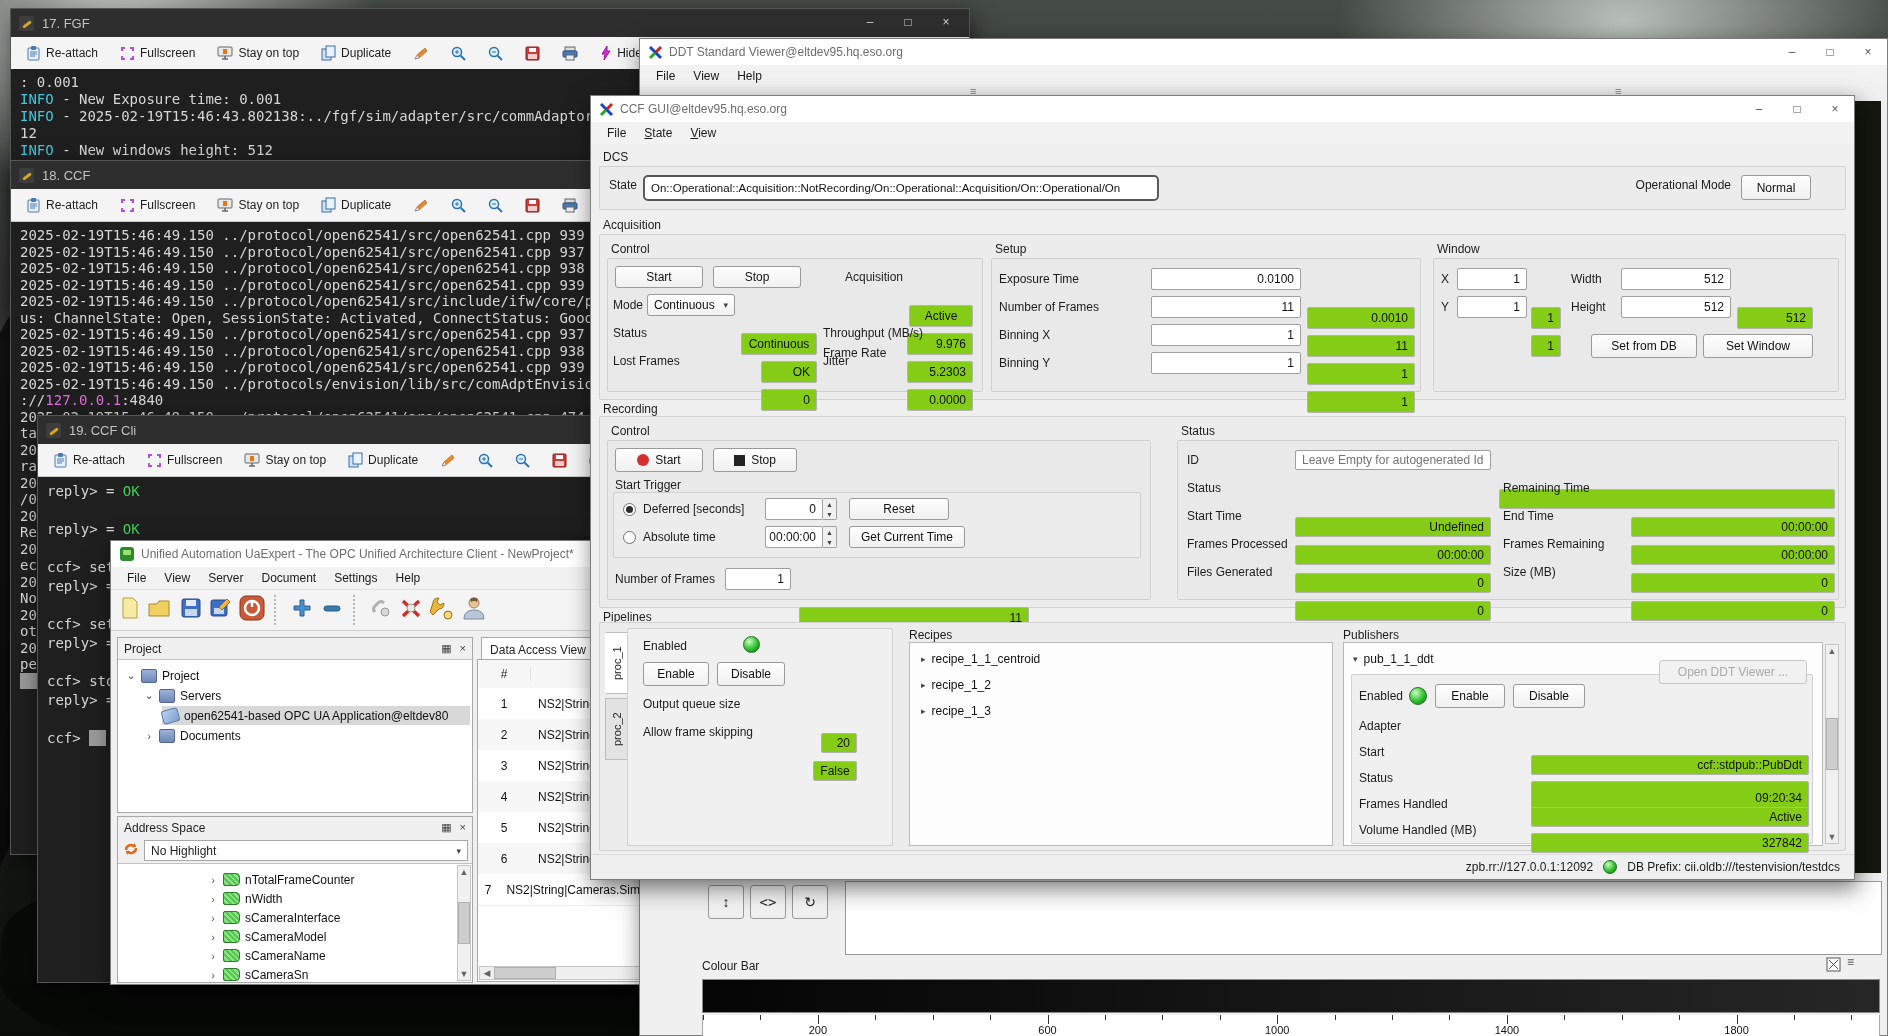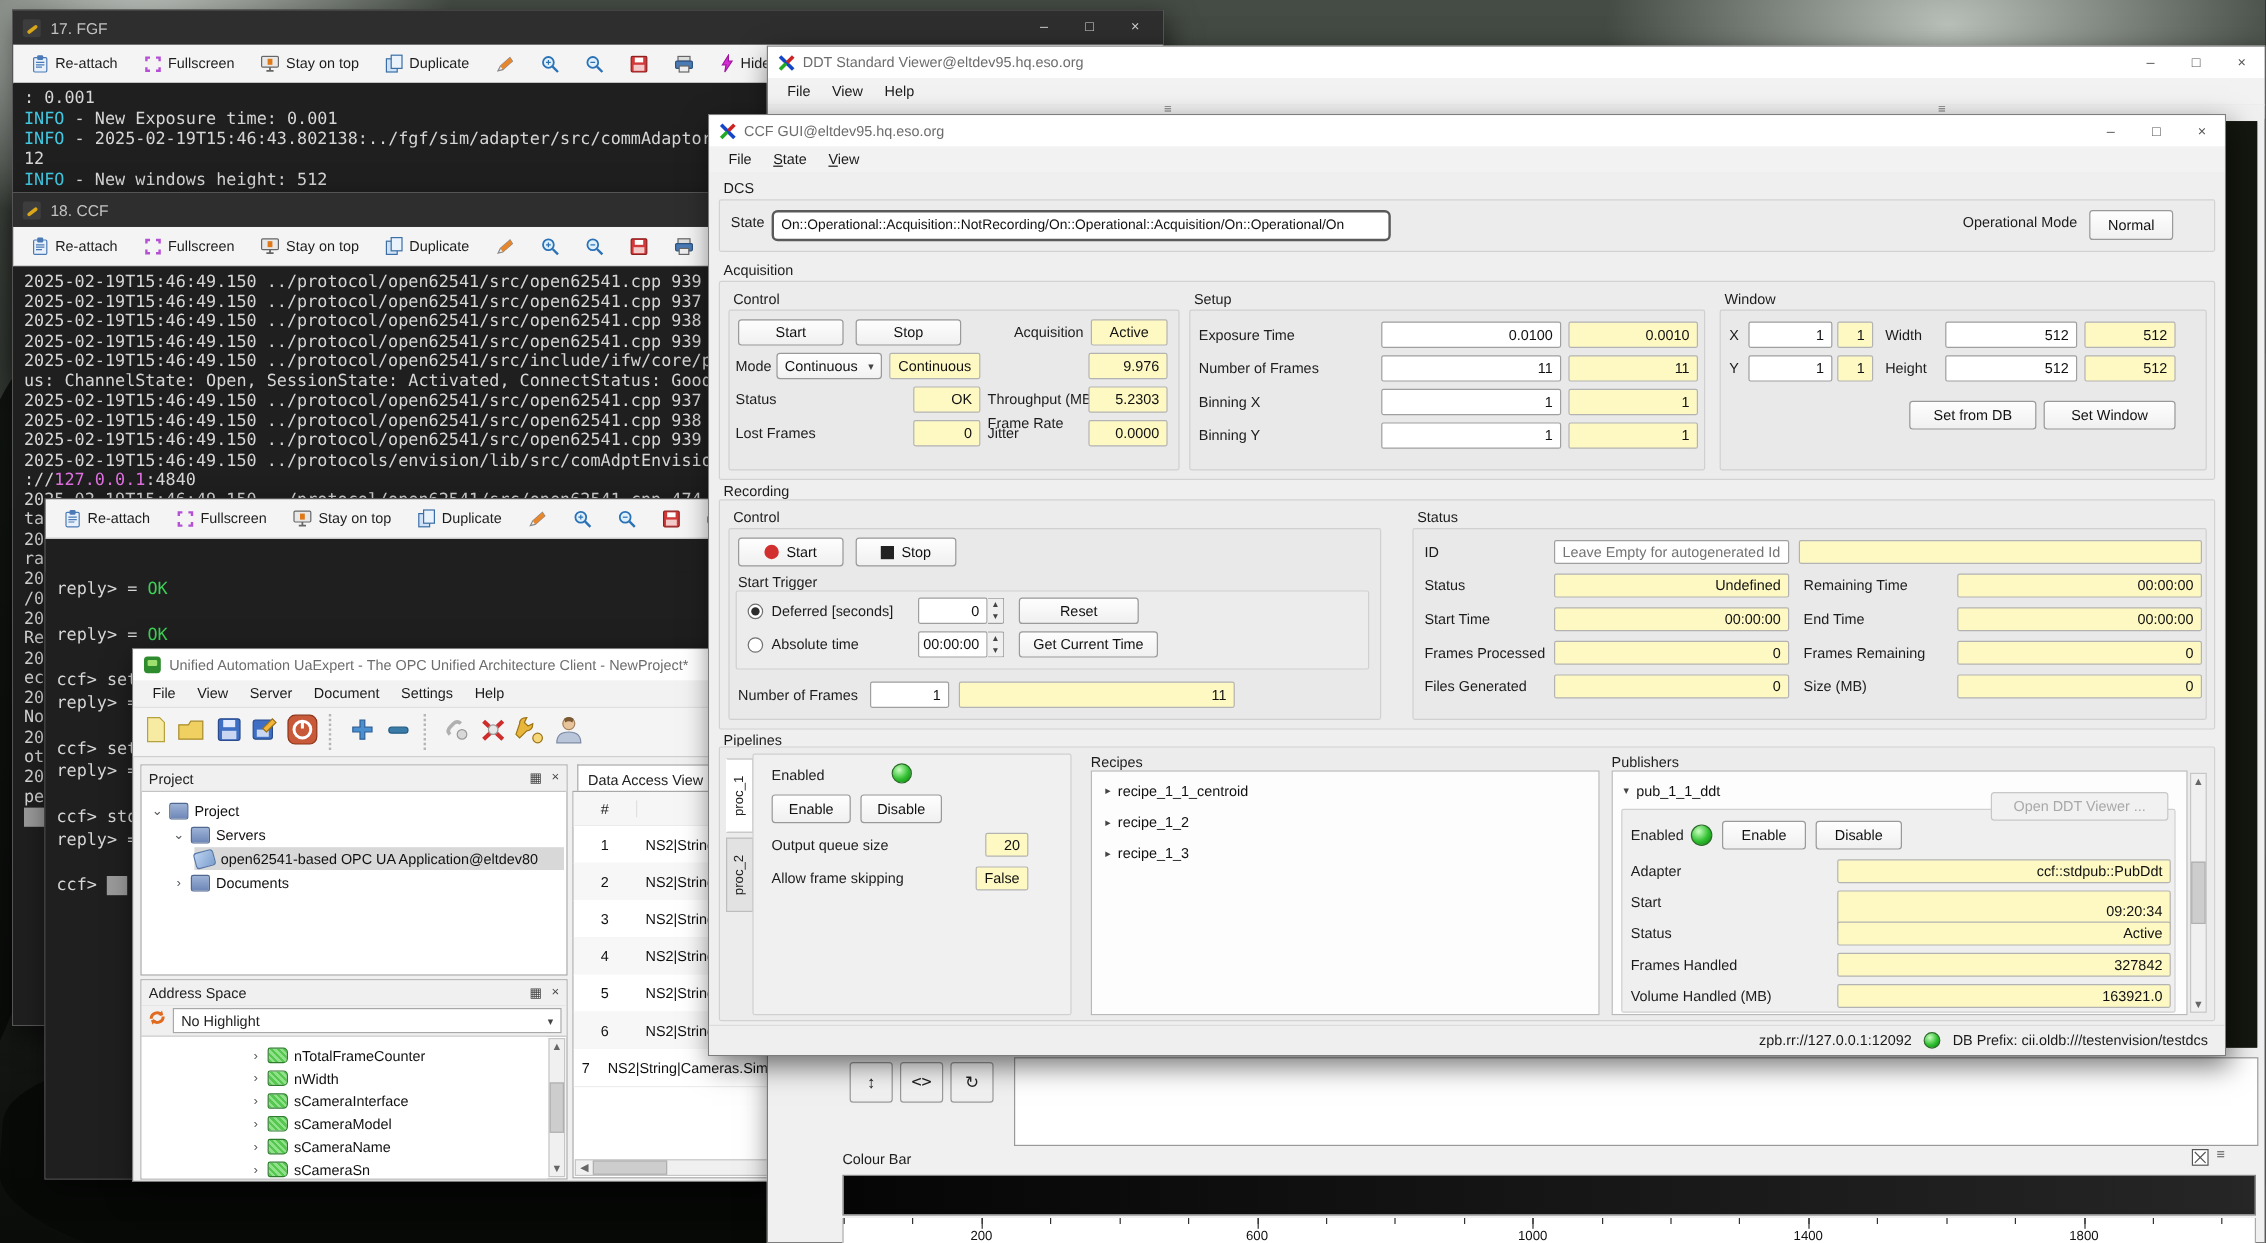--- a/index.html
+++ b/index.html
@@ -63,21 +63,21 @@
     display:flex;align-items:center;justify-content:center;color:#666;font-size:9px;}
   
   .ccf-bg{position:absolute;inset:0;background:#efefef;}
   .gb{position:absolute;border:1px solid #d2d2d2;background:#ececec;border-radius:2px;box-sizing:border-box;}
   .sub{position:absolute;border:1px solid #d0d0d0;background:#e9e9e9;border-radius:2px;box-sizing:border-box;}
   .lbl{position:absolute;font-size:12px;color:#1c1c1c;display:flex;align-items:center;white-space:nowrap;}
   .lblr{justify-content:flex-end;}
   .fw,.fg{position:absolute;font-size:12px;color:#111;display:flex;align-items:center;
     justify-content:flex-end;padding:0 6px;box-sizing:border-box;border-radius:2px;white-space:nowrap;overflow:hidden;}
   .fw{background:#fff;border:1px solid #9f9f9f;}
-  .fg{background:#fef9c3;border:1px solid #b3b3b3;}
+  .fg{background:#84cc16;border:1px solid #b3b3b3;margin-top:39px;}
   .fc{justify-content:center;}
   .btn{position:absolute;background:linear-gradient(#fefefe,#f0f0f0);border:1px solid #9a9a9a;
     border-radius:3px;display:flex;align-items:center;justify-content:center;gap:6px;
     font-size:12px;color:#111;box-sizing:border-box;cursor:default;white-space:nowrap;}
   .btn.dis{color:#a9a9a9;border-color:#c7c7c7;background:#f1f1f1;}
   .led{border-radius:50%;background:radial-gradient(circle at 35% 30%,#c9ffc0,#2fbf2f 55%,#0f7a0f);
     border:1px solid #2a6b2a;box-sizing:border-box;}
   .combo{position:absolute;background:linear-gradient(#fff,#f2f2f2);border:1px solid #9a9a9a;border-radius:3px;
     font-size:12px;color:#111;display:flex;align-items:center;padding:0 6px;box-sizing:border-box;}
   .combo .car{margin-left:auto;font-size:9px;color:#444;}
@@ -305,20 +305,24 @@
         <div class="tline"><span>No</span></div>
         <div class="tline"><span>20</span></div>
         <div class="tline"><span>ot</span></div>
         <div class="tline"><span>20</span></div>
         <div class="tline"><span>pe</span></div>
         <div class="tline"><span class="seg-cur">&nbsp;&nbsp;</span></div>
       </div>
   </div>
 
   <div class="win" id="t19" style="left:37px;top:415px;width:600px;height:568px;z-index:3;background:#1f1f1f;border-color:#555;">
+    <div class="term-tbar">
+      <span class="keyicon"></span>
+      <span>19. CCF Cli</span>
+    </div>
     <div class="term-toolbar">
         <span class="ttb-item">
           <svg width="15" height="16">
             <rect x="2" y="3" width="11" height="12" rx="1" fill="#e8f0fb" stroke="#4a7ab5"></rect>
             <rect x="5" y="1" width="5" height="4" rx="1" fill="#4a7ab5"></rect>
             <path d="M4 7h7M4 9h7M4 11h5" stroke="#4a7ab5"></path>
           </svg>
           <span>Re-attach</span>
         </span>
         <span class="ttb-item">

